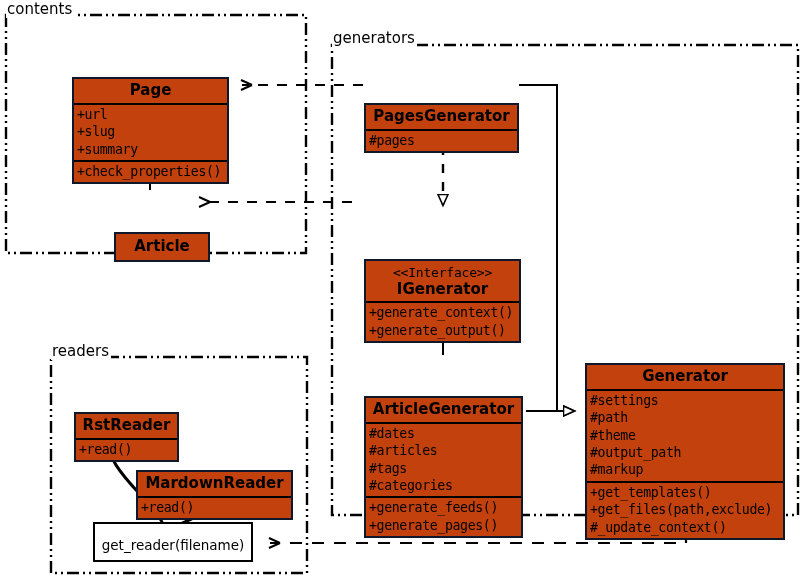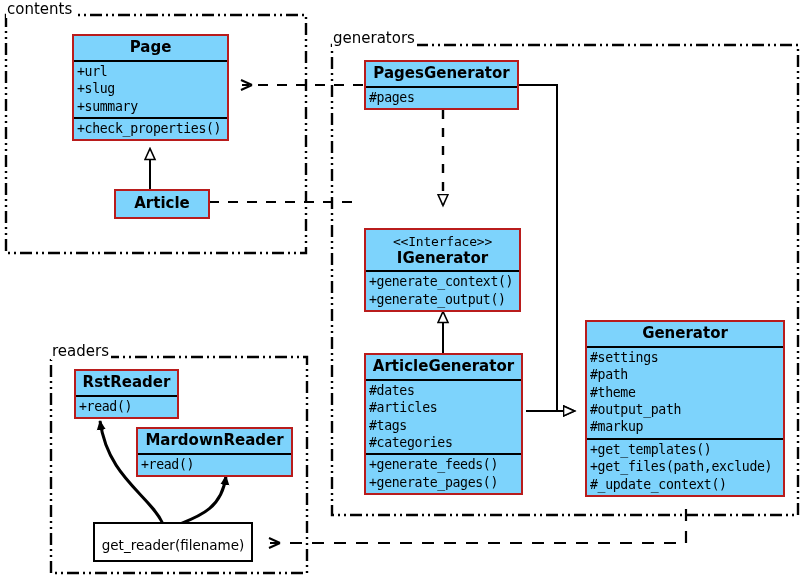--- a/index.html
+++ b/index.html
@@ -20,23 +20,24 @@
     left: 0;
     top: 0;
     width: 803px;
     height: 579px;
     pointer-events: none;
   }
   
   .uml-box {
     position: absolute;
     box-sizing: border-box;
-    border: 2px solid #b91c1c;
-    background: #7dd3fc;
+    border: 2px solid #0f172a;
+    background: #c2410c;
     z-index: 5;
+    margin-top: 43px;
   }
   .uml-title {
     text-align: center;
     font-weight: bold;
     font-size: 15px;
     font-family: "DejaVu Sans", sans-serif;
     color: #000;
     padding: 3px 4px 4px 4px;
     line-height: 1.12;
     white-space: nowrap;
@@ -177,21 +178,21 @@
     <div class="uml-title" style="padding:4px 4px 5px 4px;">Article</div>
   </div>
 
   <div class="uml-box" style="left:364px; top:60px; width:155px;">
     <div class="uml-title">PagesGenerator</div>
     <div class="uml-compartment">
       <div class="uml-row">#pages</div>
     </div>
   </div>
 
-  <div class="uml-box" style="left:364px; top:228px; width:157px;">
+  <div class="uml-box" style="left:364px; top:216px; width:157px;">
     <div class="uml-title" style="padding-top:5px;">
       <span class="uml-stereotype">&lt;&lt;Interface&gt;&gt;</span>
       <span>IGenerator</span>
     </div>
     <div class="uml-compartment">
       <div class="uml-row">+generate_context()</div>
       <div class="uml-row">+generate_output()</div>
     </div>
   </div>
 

